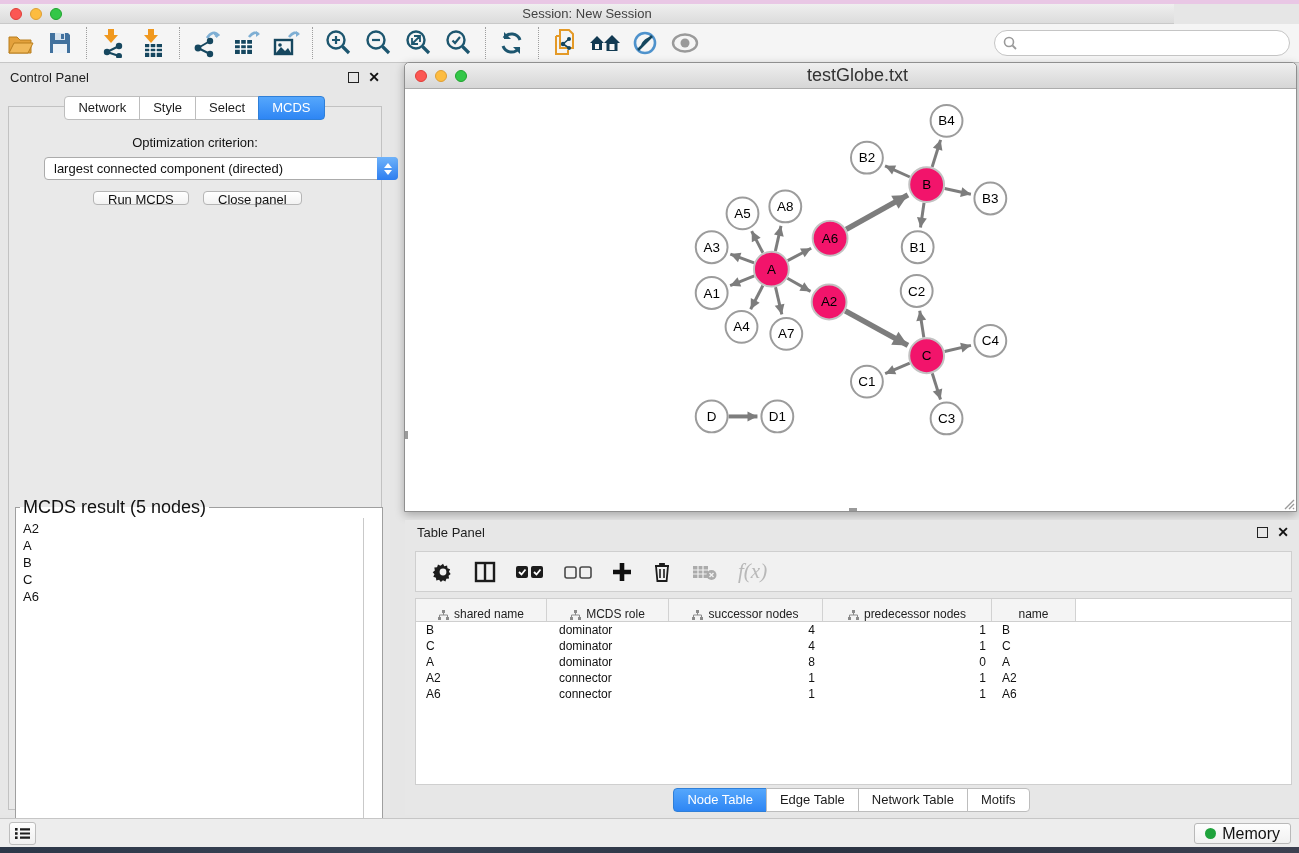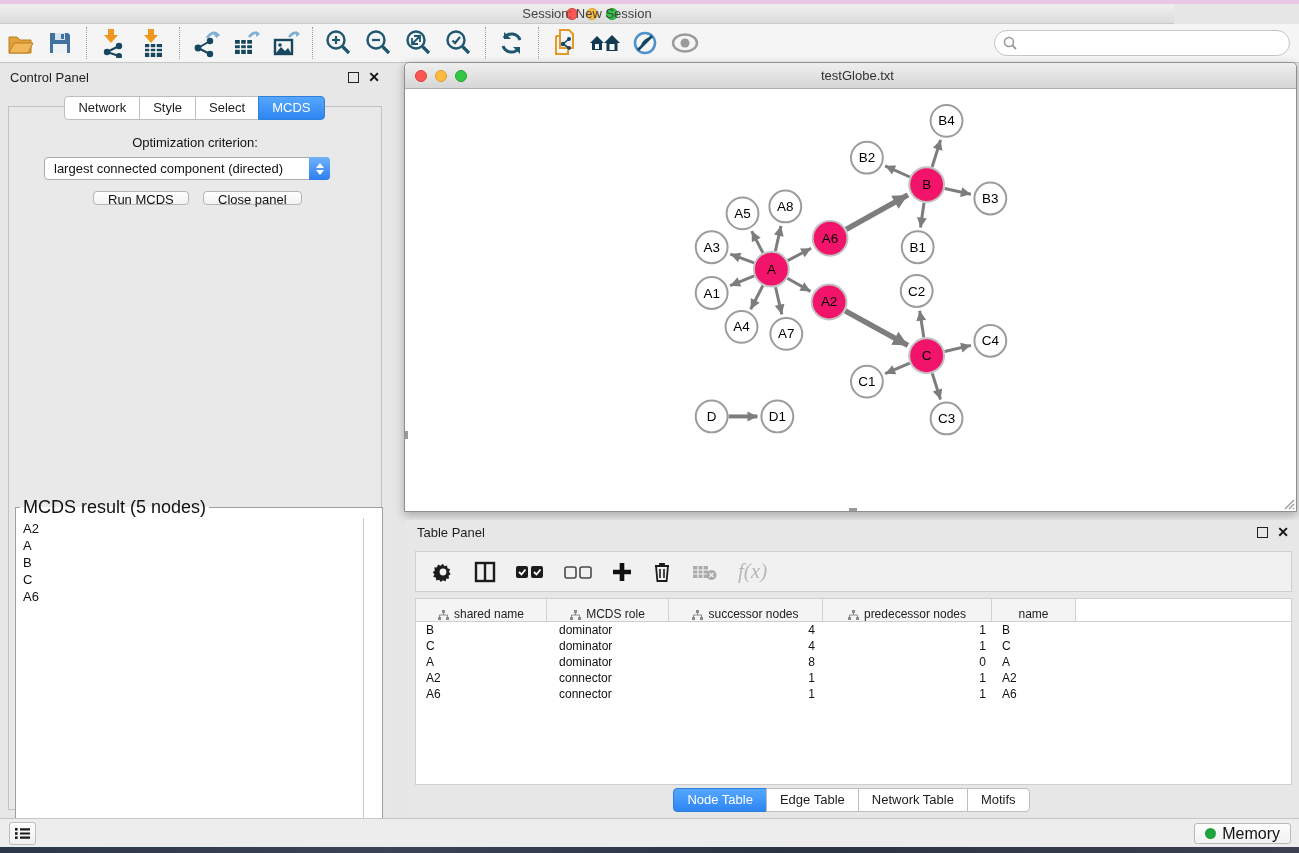--- a/index.html
+++ b/index.html
@@ -3,21 +3,21 @@
 <meta charset="utf-8">
 <style>
   * { margin:0; padding:0; box-sizing:border-box; }
   html,body { width:1299px; height:853px; overflow:hidden;
     font-family:"Liberation Sans", sans-serif; background:#E6E6E6; }
 
   
   #top-strip { position:absolute; left:0; top:0; width:1299px; height:4px; background:#E9C7E5; }
   #titlebar { position:absolute; left:0; top:4px; width:1174px; height:20px;
     background:linear-gradient(#EFEFEF,#DCDCDC); border-bottom:1px solid #C9C9C9;
-    display:flex; align-items:center;justify-content:center; }
+    display:flex; align-items:center; }
   .lights { display:flex; gap:8px; margin-left:10px; }
   .light { width:12px; height:12px; border-radius:50%; }
   .light.red { background:#FC5753; border:1px solid #DF3E38; }
   .light.yellow { background:#FDBC40; border:1px solid #DE9F34; }
   .light.green { background:#33C748; border:1px solid #1FA32E; }
   #titlebar .wtitle { position:absolute; left:0; right:0; text-align:center;
     font-size:13px; color:#424242; }
 
   
   #toolbar { position:absolute; left:0; top:24px; width:1299px; height:39px;
@@ -37,21 +37,21 @@
   .close-ic { font-size:14px; font-weight:bold; color:#111; line-height:11px; }
   #cp-tabs { position:absolute; left:0; right:0; top:31px; display:flex; justify-content:center; z-index:3; }
   .seg-tab { font-size:13px; color:#1C1C1C; background:#fff; border:1px solid #BDBDBD;
     padding:3px 13px 4px; margin-left:-1px; }
   .seg-tab:first-child { border-radius:4px 0 0 4px; }
   .seg-tab:last-child { border-radius:0 4px 4px 0; }
   .seg-tab.active { background:linear-gradient(#55A7FC,#2E86F4); border-color:#2F7FD8; color:#fff; }
   #cp-body { position:absolute; left:8px; top:41px; width:374px; height:704px;
     background:#E9E9E9; border:1px solid #C2C2C2; }
   #opt-label { position:absolute; left:0; right:0; top:28px; text-align:center; font-size:13px; color:#111; }
-  #criterion { position:absolute; left:35px; top:50px; width:286px; height:23px;
+  #criterion { position:absolute; left:35px; top:50px; width:354px; height:23px;
     background:#fff; border:1px solid #ABABAB; border-radius:4px; display:flex; align-items:center; }
   #criterion .val { flex:1; font-size:13px; color:#111; padding-left:9px; white-space:nowrap; }
   #criterion .stepper { width:21px; height:23px; margin:-1px -1px -1px 0;
     background:linear-gradient(#6FB3FA,#2E7EF0); border-radius:0 4px 4px 0;
     display:flex; flex-direction:column; align-items:center; justify-content:center; gap:2px; }
   .chev-up { width:0; height:0; border-left:4px solid transparent; border-right:4px solid transparent; border-bottom:5px solid #fff; }
   .chev-dn { width:0; height:0; border-left:4px solid transparent; border-right:4px solid transparent; border-top:5px solid #fff; }
   .cp-btn { position:absolute; top:84px; height:14px; background:linear-gradient(#FFFFFF,#F2F2F2);
     border:1px solid #B5B5B5; border-radius:4px; font-size:13px; color:#111; padding:0 14px; }
   #run-btn { left:84px; }
@@ -62,21 +62,21 @@
   #result-list { position:absolute; left:1px; top:2px; bottom:2px; right:19px; overflow:hidden; }
   .result-item { font-size:13px; color:#111; padding:1px 0 1px 6px; line-height:15px; }
   #result-scroll { position:absolute; top:0; bottom:0; right:18px; width:1px; background:#C9C9C9; }
 
   
   #net-frame { position:absolute; left:404px; top:62px; width:893px; height:450px;
     background:#fff; border:1px solid #8F8F8F; border-radius:5px 5px 0 0;
     box-shadow:0 3px 10px rgba(0,0,0,.28); }
   #net-titlebar { height:26px; background:linear-gradient(#EFEFEF,#D6D6D6);
     border-bottom:1px solid #ACACAC; border-radius:5px 5px 0 0; display:flex; align-items:center; position:relative; }
-  #net-titlebar .wtitle { position:absolute; left:14px; right:0; text-align:center; font-size:13px; color:#333; }
+  #net-titlebar .wtitle { position:absolute; left:14px; right:0; text-align:center; font-size:18px; color:#333; }
   #net-canvas { position:absolute; left:0; top:26px; width:891px; height:422px; background:#fff; }
   #net-grip { position:absolute; right:1px; bottom:1px; }
   .edge-tick { position:absolute; background:#9A9A9A; }
 
   
   #table-panel { position:absolute; left:405px; top:520px; width:894px; height:295px; background:#E7E7E7; }
   #tp-toolbar { position:absolute; left:10px; top:31px; width:877px; height:41px;
     background:#F1F1F1; border:1px solid #CFCFCF; display:flex; align-items:center; gap:20px; padding-left:16px; }
   .tp-ic { display:flex; align-items:center; }
   .fx { font-family:"Liberation Serif", serif; font-style:italic; font-size:21px; color:#B8B8B8; }

